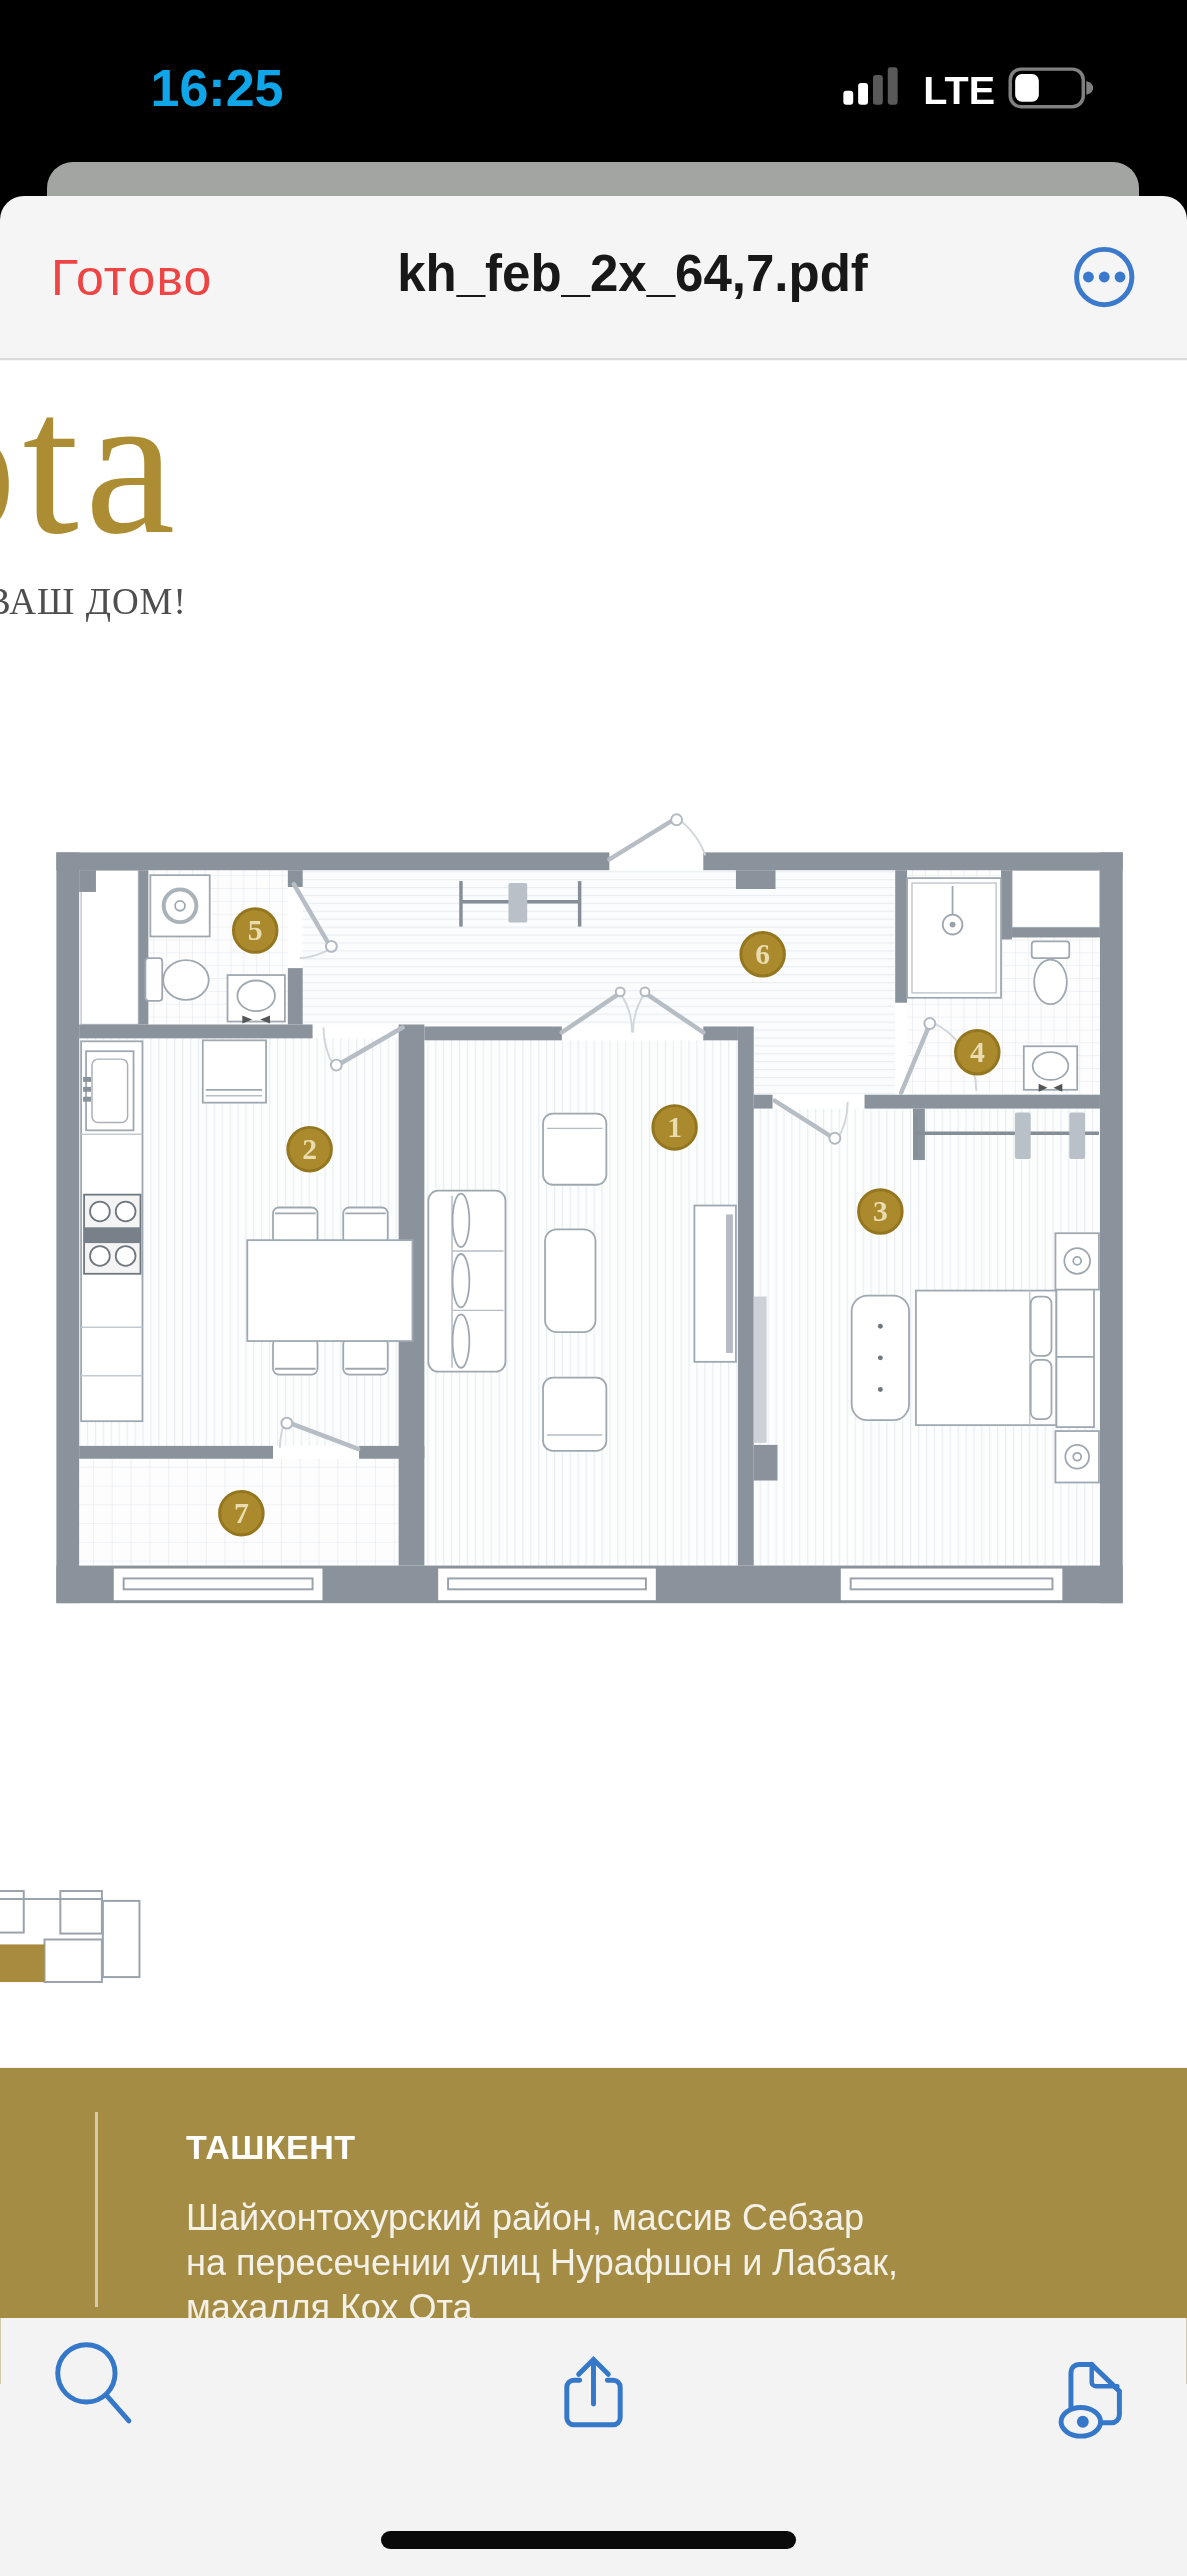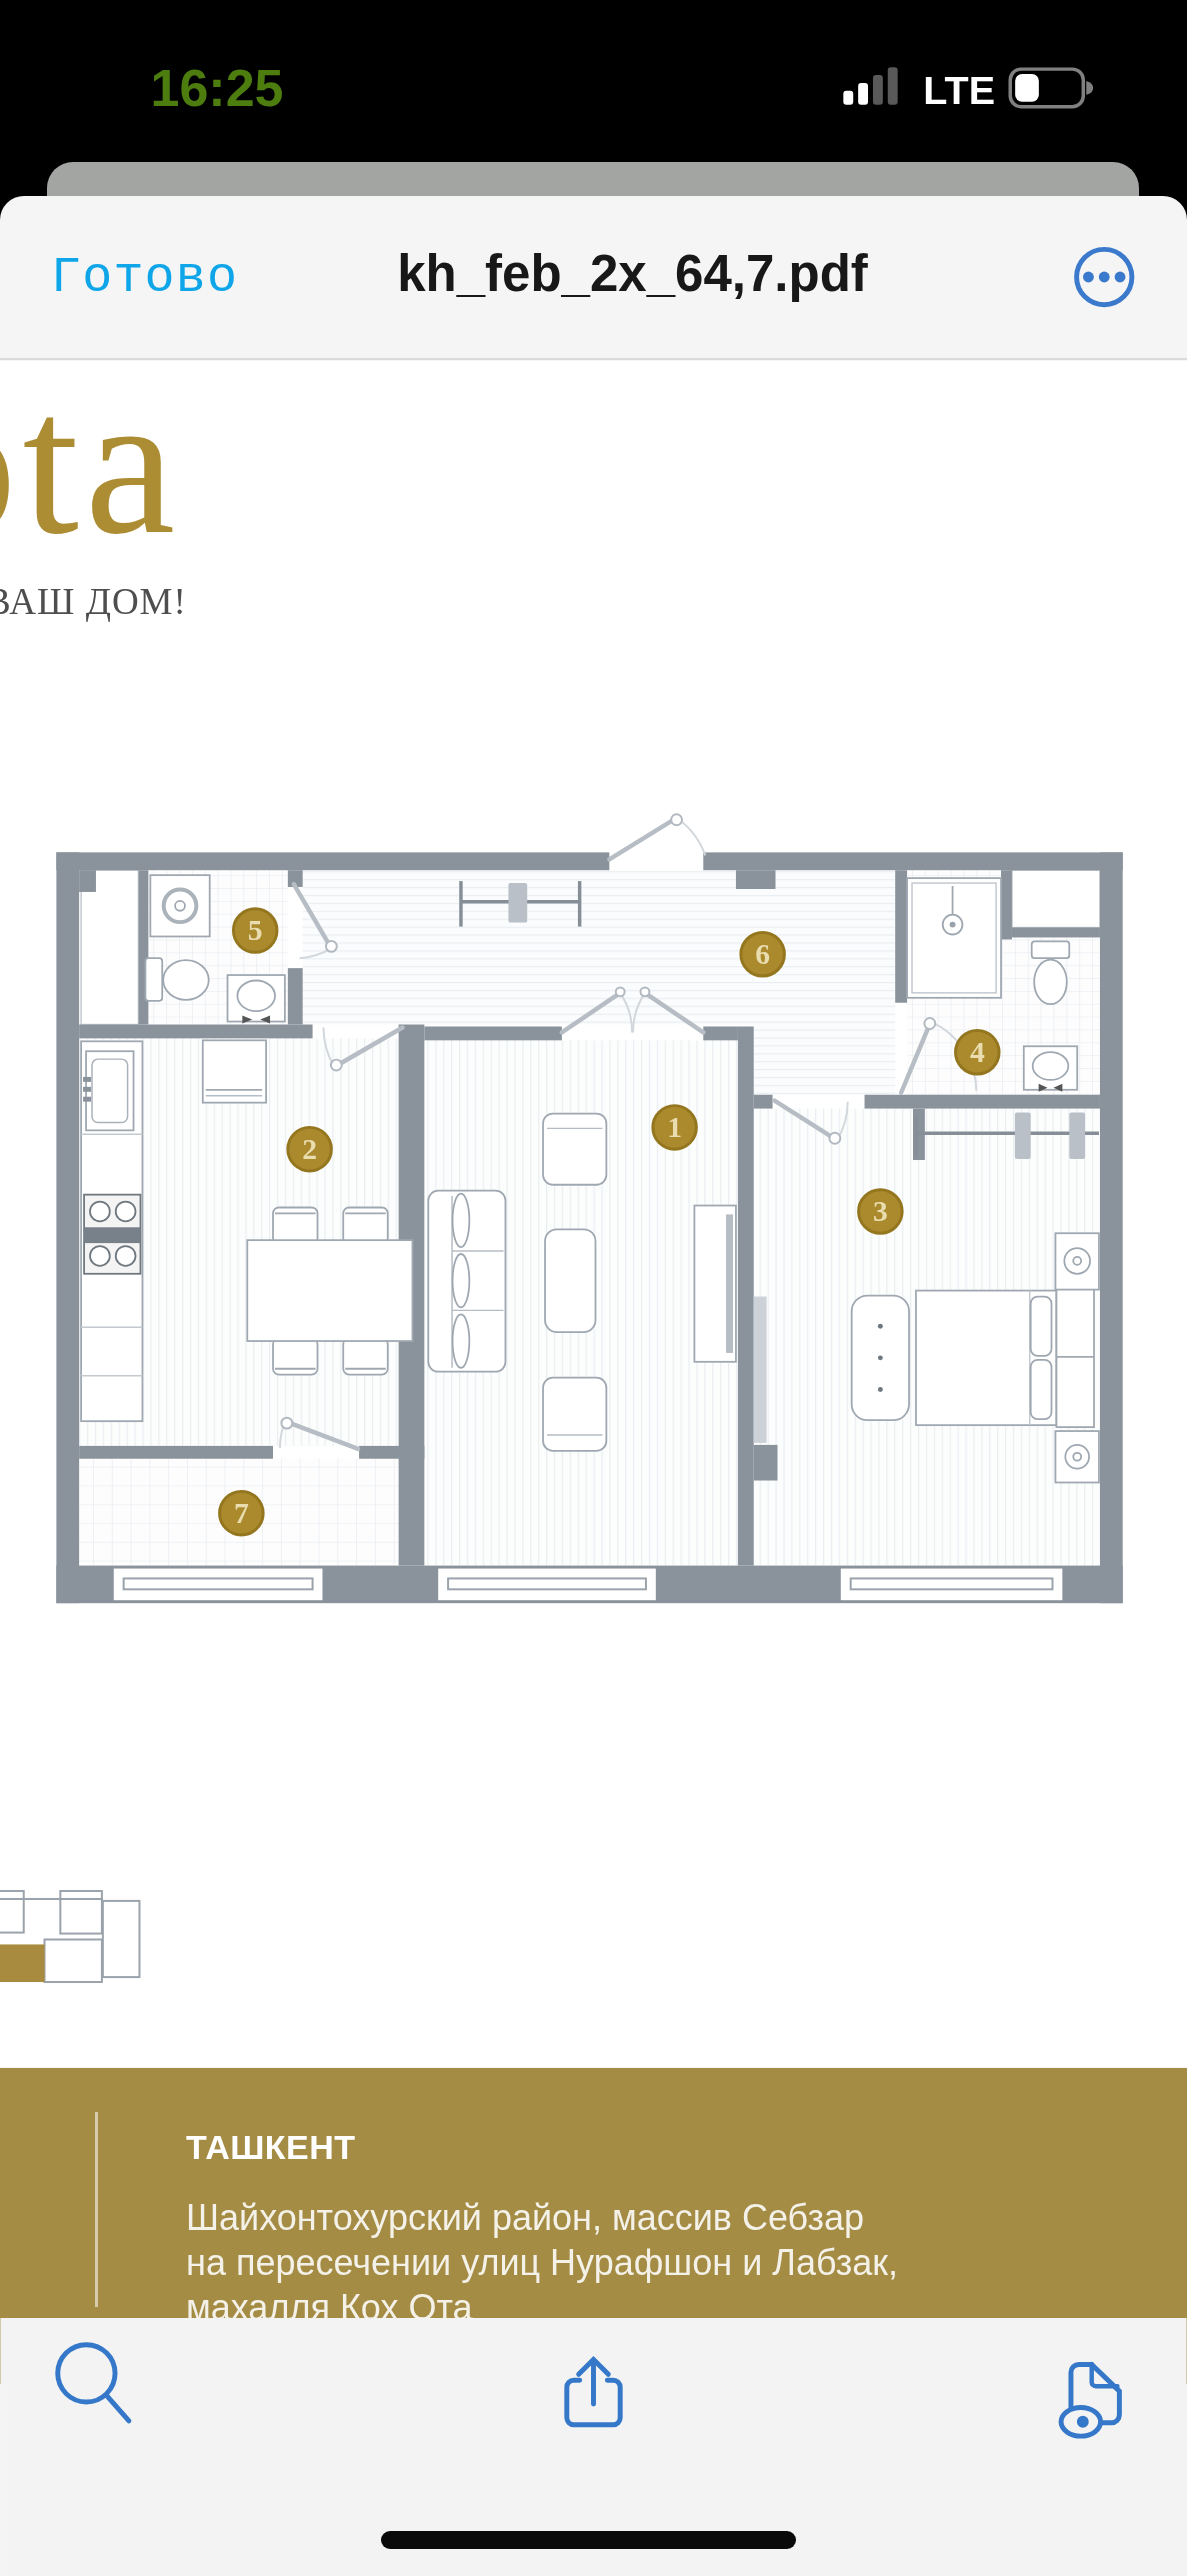--- a/index.html
+++ b/index.html
@@ -4,35 +4,35 @@
 <style>
   html,body{margin:0;padding:0;background:#000;}
   .screen{position:relative;width:1187px;height:2576px;background:#000;overflow:hidden;
           font-family:"Liberation Sans", sans-serif;}
   .peek{position:absolute;left:47px;top:162px;width:1092px;height:79px;
         background:#a2a5a2;border-radius:26px 26px 0 0;}
   .sheet{position:absolute;left:0px;top:196px;width:1187px;height:2380px;
          background:#f4f5f4;border-radius:24px 24px 0 0;}
   .navbar{position:absolute;left:0px;top:196px;width:1187px;height:162px;
           border-bottom:2px solid #d9dbd9;}
-  .gotovo{position:absolute;left:51px;top:249px;font-size:50px;letter-spacing:1.2px;color:#0ea5e9;font-family:Liberation Mono, monospace;}
+  .gotovo{position:absolute;left:51px;top:249px;font-size:50px;letter-spacing:1.2px;color:#ef4444;}
   .navtitle{position:absolute;left:39px;top:244px;width:1187px;text-align:center;
             font-size:51px;font-weight:600;color:#181818;}
   .content{position:absolute;left:0px;top:361px;width:1187px;height:1706px;background:#ffffff;overflow:hidden;}
   .logo{position:absolute;left:-85px;top:-26px;width:435px;height:257px;
         font-family:"Liberation Serif",serif;font-size:203px;line-height:257px;letter-spacing:6px;color:#ac8d33;}
   .vashdom{position:absolute;left:-14px;top:219px;font-family:"Liberation Serif",serif;
            font-size:37px;letter-spacing:1px;color:#4e4e4e;}
   .banner{position:absolute;left:0;top:2068px;width:1187px;height:316px;background:#a58c44;}
   .bline{position:absolute;left:95px;top:44px;width:3px;height:195px;background:rgba(255,255,255,0.55);}
   .bcity{position:absolute;left:186px;top:60px;font-size:34px;font-weight:600;color:#fff;letter-spacing:0.5px;}
   .baddr{position:absolute;left:186px;top:99px;font-size:36px;color:rgba(255,255,255,0.88);line-height:45px;margin-top:28px;}
   .homebar{position:absolute;left:381px;top:2531px;width:415px;height:18px;border-radius:9px;background:#0a0a0a;}
   .time{position:absolute;left:138px;top:58px;width:158px;text-align:center;
-        font-size:52px;font-weight:600;color:#4d7c0f;letter-spacing:0px;}
+        font-size:52px;font-weight:600;color:#0ea5e9;letter-spacing:0px;}
 </style>
 </head>
 <body>
 <div class="screen">
   <div class="peek"></div>
   <div class="sheet"></div>
   <div class="navbar"></div>
   <div class="gotovo">Готово</div>
   <div class="navtitle">kh_feb_2x_64,7.pdf</div>
   <div class="content">

